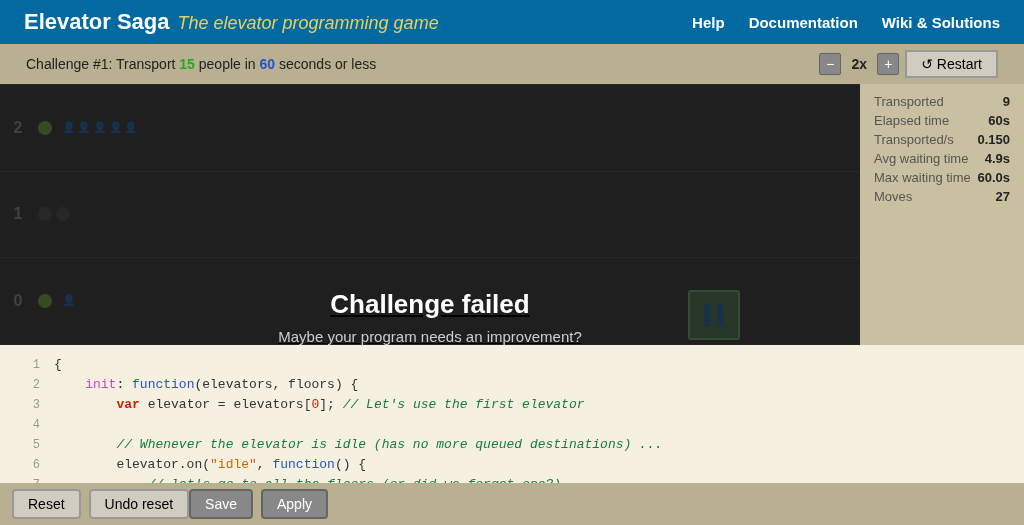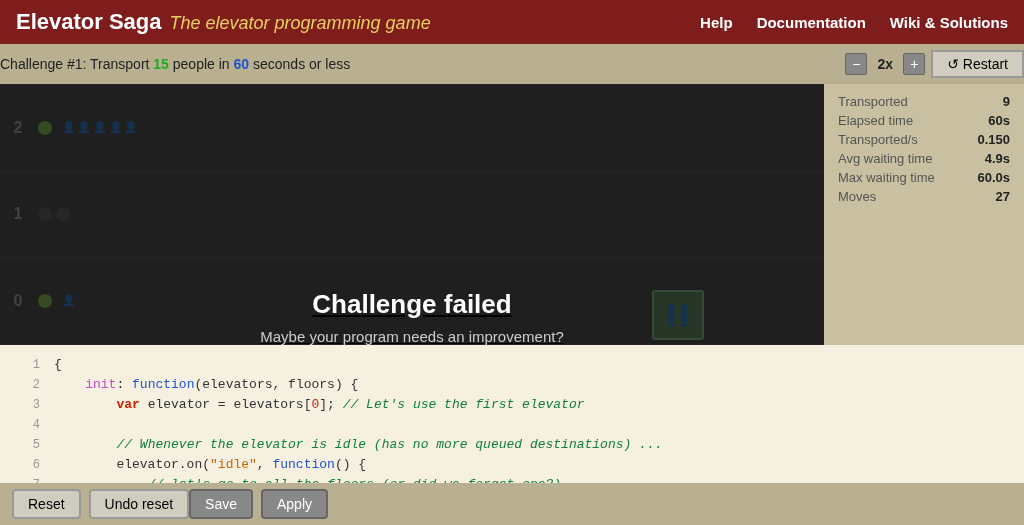--- a/index.html
+++ b/index.html
@@ -8,23 +8,23 @@
       background: #c8c0a0;
       width: 1024px;
       height: 525px;
       overflow: hidden;
       display: flex;
       flex-direction: column;
     }
 
     
     #header {
-      background: #7f1d1d;
-      color: #fff;
-      padding: 8px 16px;
+      background: #0369a1;
+      color: #fff;
+      padding: 8px 24px;
       display: flex;
       align-items: center;
       justify-content: space-between;
       min-height: 44px;
     }
     #header-title-block {
       display: flex;
       align-items: baseline;
       gap: 8px;
     }
@@ -46,21 +46,21 @@
       color: #fff;
       text-decoration: none;
       font-size: 15px;
       font-weight: bold;
       cursor: pointer;
     }
 
     
     #challenge-bar {
       background: #b8b090;
-      padding: 6px 0;
+      padding: 6px 26px;
       display: flex;
       align-items: center;
       justify-content: space-between;
       font-size: 14px;
       color: #222;
       min-height: 36px;
     }
     #challenge-text {
       font-size: 14px;
       color: #222;
@@ -199,21 +199,21 @@
       gap: 1px;
     }
     .elev-person {
       color: #ccffcc;
       font-size: 10px;
     }
 
     
     #stats-panel {
       background: #c8c0a0;
-      width: 200px;
+      width: 164px;
       padding: 10px 14px;
       font-size: 13px;
       color: #333;
     }
     .stat-row {
       display: flex;
       justify-content: space-between;
       margin-bottom: 4px;
     }
     .stat-label { color: #555; }

